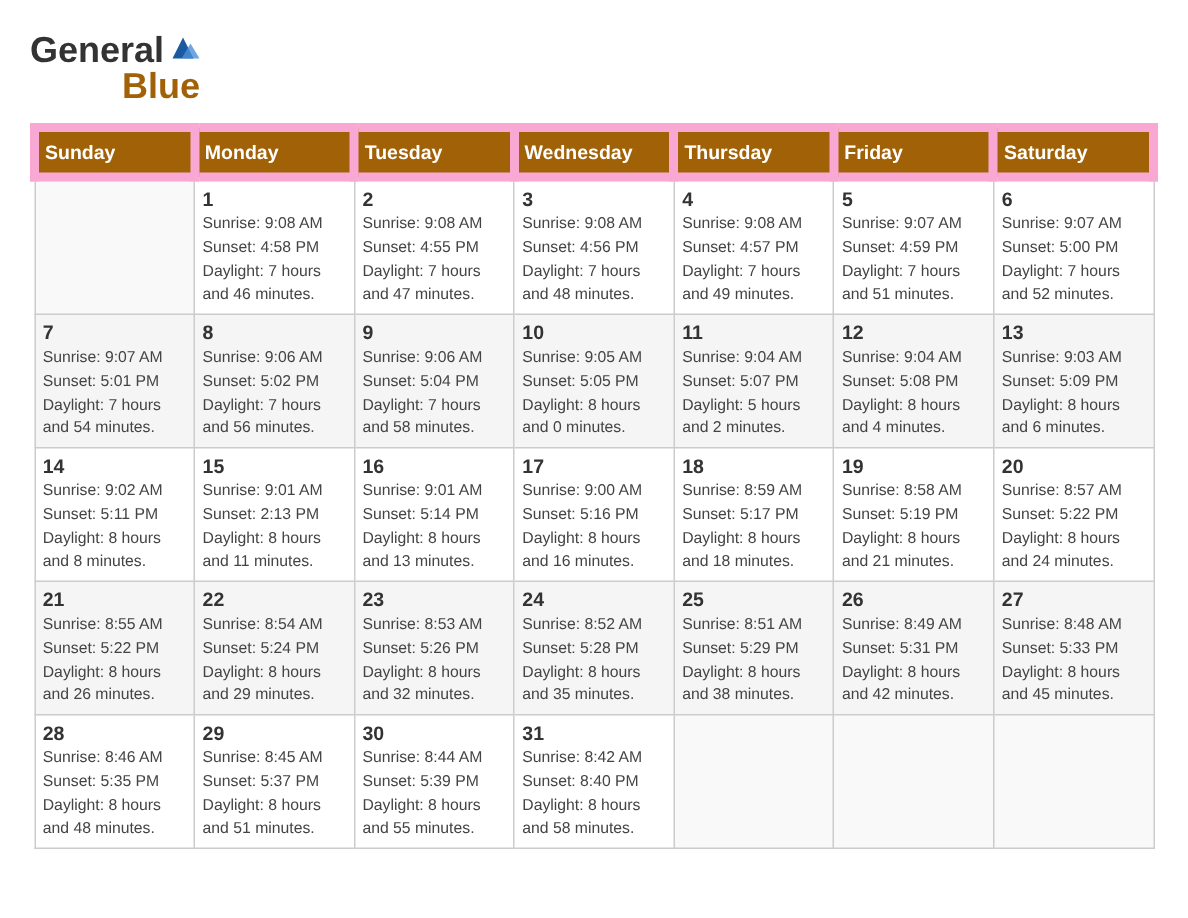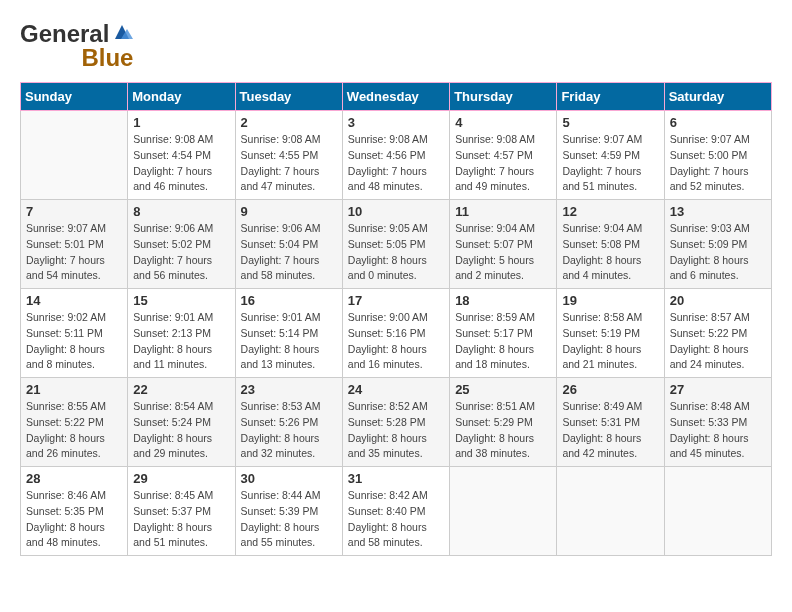--- a/index.html
+++ b/index.html
@@ -32,27 +32,27 @@
     .location {
       font-size: 16px;
       color: #555;
     }
     .calendar {
       width: 100%;
       border-collapse: collapse;
       font-size: 11px;
     }
     .calendar thead tr th {
-      background-color: #0369a1;
+      background-color: #a16207;
       color: #fff;
       padding: 6px 4px;
       text-align: left;
       font-size: 13px;
       font-weight: bold;
-      border: 1px solid #f9a8d4;
+      border: 6px solid #f9a8d4;
     }
     .calendar tbody tr td {
       border: 1px solid #ccc;
       vertical-align: top;
       padding: 4px 5px;
       width: calc(100% / 7);
       height: 80px;
     }
     .calendar tbody tr td.empty {
       background: #f9f9f9;
@@ -102,21 +102,21 @@
         <th>Thursday</th>
         <th>Friday</th>
         <th>Saturday</th>
       </tr>
   </thead>
   <tbody id="calendar-body">
   <tr class="row-bg-white">
         <td class="empty"></td>
         <td>
           <span class="day-number">1</span>
-          <div class="day-info"><span>Sunrise: 9:08 AM</span><br><span>Sunset: 4:54 PM</span><br><span>Daylight: 7 hours and 46 minutes.</span></div>
+          <div class="day-info"><span>Sunrise: 9:08 AM</span><br><span>Sunset: 4:58 PM</span><br><span>Daylight: 7 hours and 46 minutes.</span></div>
         </td>
         <td>
           <span class="day-number">2</span>
           <div class="day-info"><span>Sunrise: 9:08 AM</span><br><span>Sunset: 4:55 PM</span><br><span>Daylight: 7 hours and 47 minutes.</span></div>
         </td>
         <td>
           <span class="day-number">3</span>
           <div class="day-info"><span>Sunrise: 9:08 AM</span><br><span>Sunset: 4:56 PM</span><br><span>Daylight: 7 hours and 48 minutes.</span></div>
         </td>
         <td>

